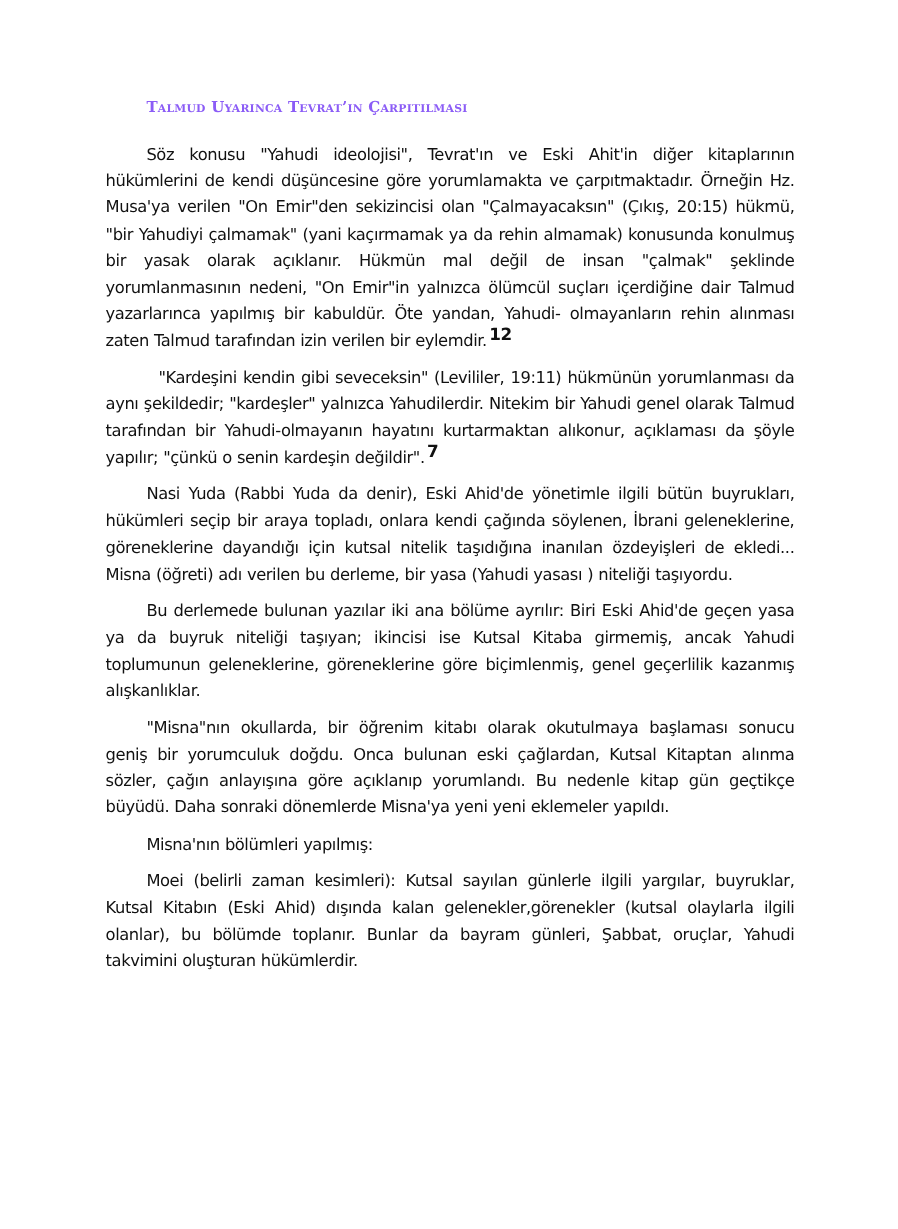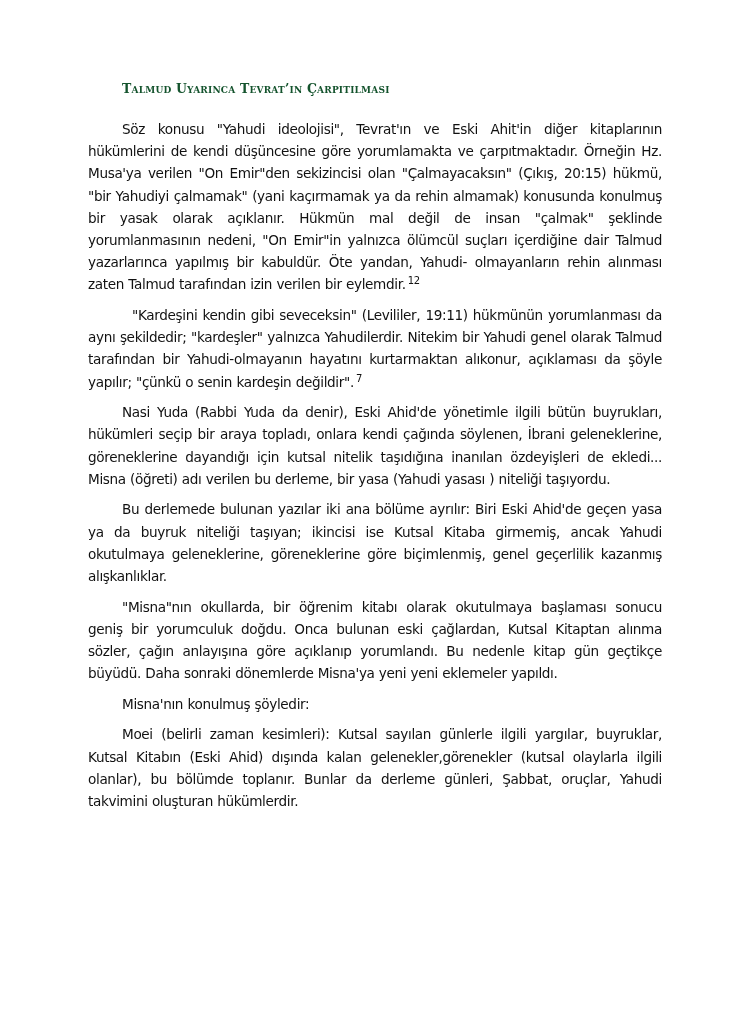--- a/index.html
+++ b/index.html
@@ -23,63 +23,63 @@
     .title {
       font-family: "DejaVu Serif", serif;
       font-weight: bold;
       font-size: 12.5px;
       font-variant: small-caps;
       letter-spacing: 0.2px;
       margin: 0 0 0 34px;
       padding: 0;
       height: 22px;
       line-height: 22px;
-      color: #14532d;
+      color: #8b5cf6;
     }
     .body-text {
       margin-top: 18px;
     }
     .para {
       font-family: "DejaVu Sans", sans-serif;
       font-size: 13.6px;
       line-height: 22.2px;
       text-align: justify;
       text-indent: 34px;
       margin: 0 0 8.4px 0;
       letter-spacing: -0.35px;
       word-spacing: 0.3px;
     }
     .para.indent-wide {
       text-indent: 44px;
     }
     .fn {
       font-family: "DejaVu Sans", sans-serif;
-      font-weight: normal;
-      font-size: 10px;
+      font-weight: bold;
+      font-size: 14px;
       vertical-align: 5px;
       line-height: 0;
       margin-left: 2px;
     }
   </style>
 </head>
 <body>
 
 <div class="page">
   <h1 class="title">Talmud Uyarınca Tevrat’ın Çarpıtılması</h1>
 
   <div class="body-text">
     <p class="para"><span>Söz konusu "Yahudi ideolojisi", Tevrat'ın ve Eski Ahit'in diğer kitaplarının hükümlerini de kendi düşüncesine göre yorumlamakta ve çarpıtmaktadır. Örneğin Hz. Musa'ya verilen "On Emir"den sekizincisi olan "Çalmayacaksın" (Çıkış, 20:15) hükmü, "bir Yahudiyi çalmamak" (yani kaçırmamak ya da rehin almamak) konusunda konulmuş bir yasak olarak açıklanır. Hükmün mal değil de insan "çalmak" şeklinde yorumlanmasının nedeni, "On Emir"in yalnızca ölümcül suçları içerdiğine dair Talmud yazarlarınca yapılmış bir kabuldür. Öte yandan, Yahudi- olmayanların rehin alınması zaten Talmud tarafından izin verilen bir eylemdir.</span><sup class="fn">12</sup></p>
 
     <p class="para indent-wide"><span>"Kardeşini kendin gibi seveceksin" (Levililer, 19:11) hükmünün yorumlanması da aynı şekildedir; "kardeşler" yalnızca Yahudilerdir. Nitekim bir Yahudi genel olarak Talmud tarafından bir Yahudi-olmayanın hayatını kurtarmaktan alıkonur, açıklaması da şöyle yapılır; "çünkü o senin kardeşin değildir".</span><sup class="fn">7</sup></p>
 
 
     <p class="para"><span>Nasi Yuda (Rabbi Yuda da denir), Eski Ahid'de yönetimle ilgili bütün buyrukları, hükümleri seçip bir araya topladı, onlara kendi çağında söylenen, İbrani geleneklerine, göreneklerine dayandığı için kutsal nitelik taşıdığına inanılan özdeyişleri de ekledi... Misna (öğreti) adı verilen bu derleme, bir yasa (Yahudi yasası ) niteliği taşıyordu.</span></p>
 
-    <p class="para"><span>Bu derlemede bulunan yazılar iki ana bölüme ayrılır: Biri Eski Ahid'de geçen yasa ya da buyruk niteliği taşıyan; ikincisi ise Kutsal Kitaba girmemiş, ancak Yahudi okutulmaya geleneklerine, göreneklerine göre biçimlenmiş, genel geçerlilik kazanmış alışkanlıklar.</span></p>
+    <p class="para"><span>Bu derlemede bulunan yazılar iki ana bölüme ayrılır: Biri Eski Ahid'de geçen yasa ya da buyruk niteliği taşıyan; ikincisi ise Kutsal Kitaba girmemiş, ancak Yahudi toplumunun geleneklerine, göreneklerine göre biçimlenmiş, genel geçerlilik kazanmış alışkanlıklar.</span></p>
 
     <p class="para"><span>"Misna"nın okullarda, bir öğrenim kitabı olarak okutulmaya başlaması sonucu geniş bir yorumculuk doğdu. Onca bulunan eski çağlardan, Kutsal Kitaptan alınma sözler, çağın anlayışına göre açıklanıp yorumlandı. Bu nedenle kitap gün geçtikçe büyüdü. Daha sonraki dönemlerde Misna'ya yeni yeni eklemeler yapıldı.</span></p>
 
-    <p class="para"><span>Misna'nın konulmuş şöyledir:</span></p>
+    <p class="para"><span>Misna'nın bölümleri yapılmış:</span></p>
 
 
-    <p class="para"><span>Moei (belirli zaman kesimleri): Kutsal sayılan günlerle ilgili yargılar, buyruklar, Kutsal Kitabın (Eski Ahid) dışında kalan gelenekler,görenekler (kutsal olaylarla ilgili olanlar), bu bölümde toplanır. Bunlar da derleme günleri, Şabbat, oruçlar, Yahudi takvimini oluşturan hükümlerdir.</span></p>
+    <p class="para"><span>Moei (belirli zaman kesimleri): Kutsal sayılan günlerle ilgili yargılar, buyruklar, Kutsal Kitabın (Eski Ahid) dışında kalan gelenekler,görenekler (kutsal olaylarla ilgili olanlar), bu bölümde toplanır. Bunlar da bayram günleri, Şabbat, oruçlar, Yahudi takvimini oluşturan hükümlerdir.</span></p>
   </div>
 </div>
 
 </body></html>

